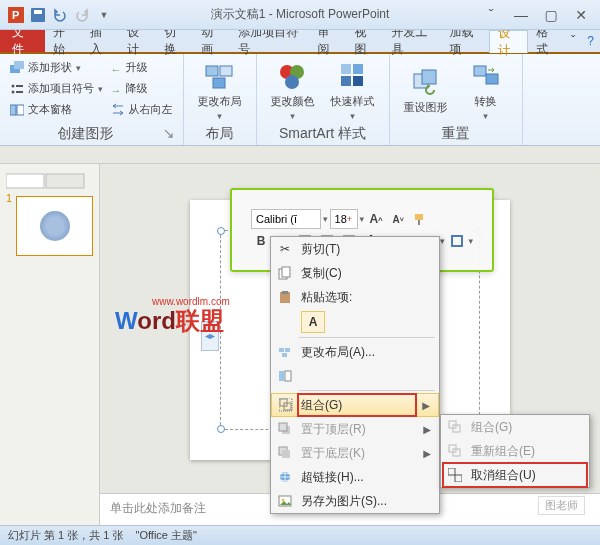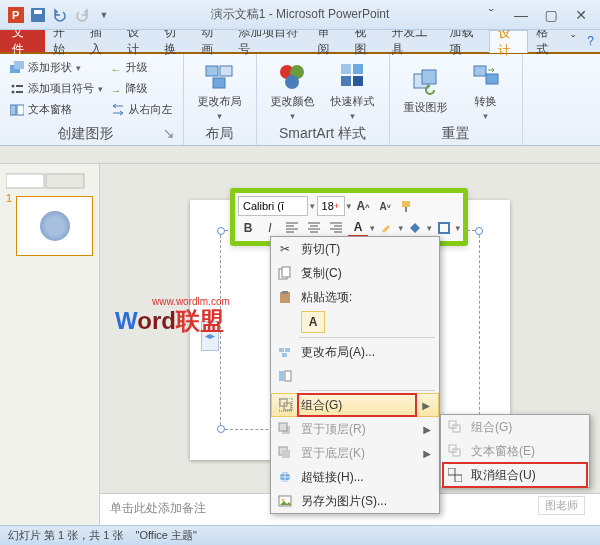--- a/index.html
+++ b/index.html
@@ -54,21 +54,21 @@
 
 
 .wm { position: absolute; left: 115px; top: 305px; font-size: 24px; font-weight: bold; pointer-events: none; }
 .wm-w { color: #2a6fd6; }
 .wm-ord { color: #7f1d1d; }
 .wm-cn { color: #d8342b; }
 .wm-sm { position: absolute; left: 152px; top: 296px; font-size: 10px; color: #d8342b; }
 .wm2 { position: absolute; right: 15px; bottom: 30px; color: #aaa; font-size: 11px; border: 1px solid #ddd; padding: 1px 6px; }
 
 
-.mini-tb { position: absolute; left: 230px; top: 188px; background: rgba(248,248,248,0.95); border: 5px solid #84cc16; border-radius: 3px; box-shadow: 0 2px 6px rgba(0,0,0,0.15); padding: 2px; }
+.mini-tb { position: absolute; left: 230px; top: 188px; background: rgba(248,248,248,0.95); border: 2px solid #84cc16; border-radius: 3px; box-shadow: 0 2px 6px rgba(0,0,0,0.15); padding: 18px; }
 .mt-row { display: flex; gap: 2px; align-items: center; padding: 1px; }
 .mt-sel { height: 20px; border: 1px solid #c0c0c0; background: #fff; font-size: 11px; padding: 0 4px; display: flex; align-items: center; }
 .mt-btn { width: 20px; height: 20px; display: flex; align-items: center; justify-content: center; color: #444; font-size: 12px; }
 
 
 .ctx { position: absolute; left: 270px; top: 236px; width: 170px; background: #f5f5f5; border: 1px solid #a0a0a0; box-shadow: 2px 2px 6px rgba(0,0,0,0.3); }
 .ctx-item { height: 24px; display: flex; align-items: center; padding: 0 8px 0 30px; position: relative; color: #333; font-size: 12px; }
 .ctx-item.disabled { color: #999; }
 .ctx-item .ico { position: absolute; left: 6px; width: 16px; height: 16px; display: flex; align-items: center; justify-content: center; }
 .ctx-item .arrow { margin-left: auto; font-size: 10px; color: #666; }
@@ -481,21 +481,21 @@
       </span>
       <span>组合(G)</span>
     </div>
   <div class="ctx-item disabled">
       <span class="ico">
         <svg width="14" height="14">
           <rect x="1" y="1" width="7" height="7" fill="none" stroke="#bbb"></rect>
           <rect x="5" y="5" width="7" height="7" fill="none" stroke="#bbb"></rect>
         </svg>
       </span>
-      <span>文本窗格(E)</span>
+      <span>重新组合(E)</span>
     </div>
   <div class="ctx-item">
       <div class="hl-box" style="position:absolute;left:2px;right:2px;top:0;bottom:0"></div>
       <span class="ico">
         <svg width="14" height="14">
           <rect x="0" y="0" width="7" height="7" fill="none" stroke="#555"></rect>
           <rect x="7" y="7" width="7" height="7" fill="none" stroke="#555"></rect>
         </svg>
       </span>
       <span>取消组合(U)</span>

